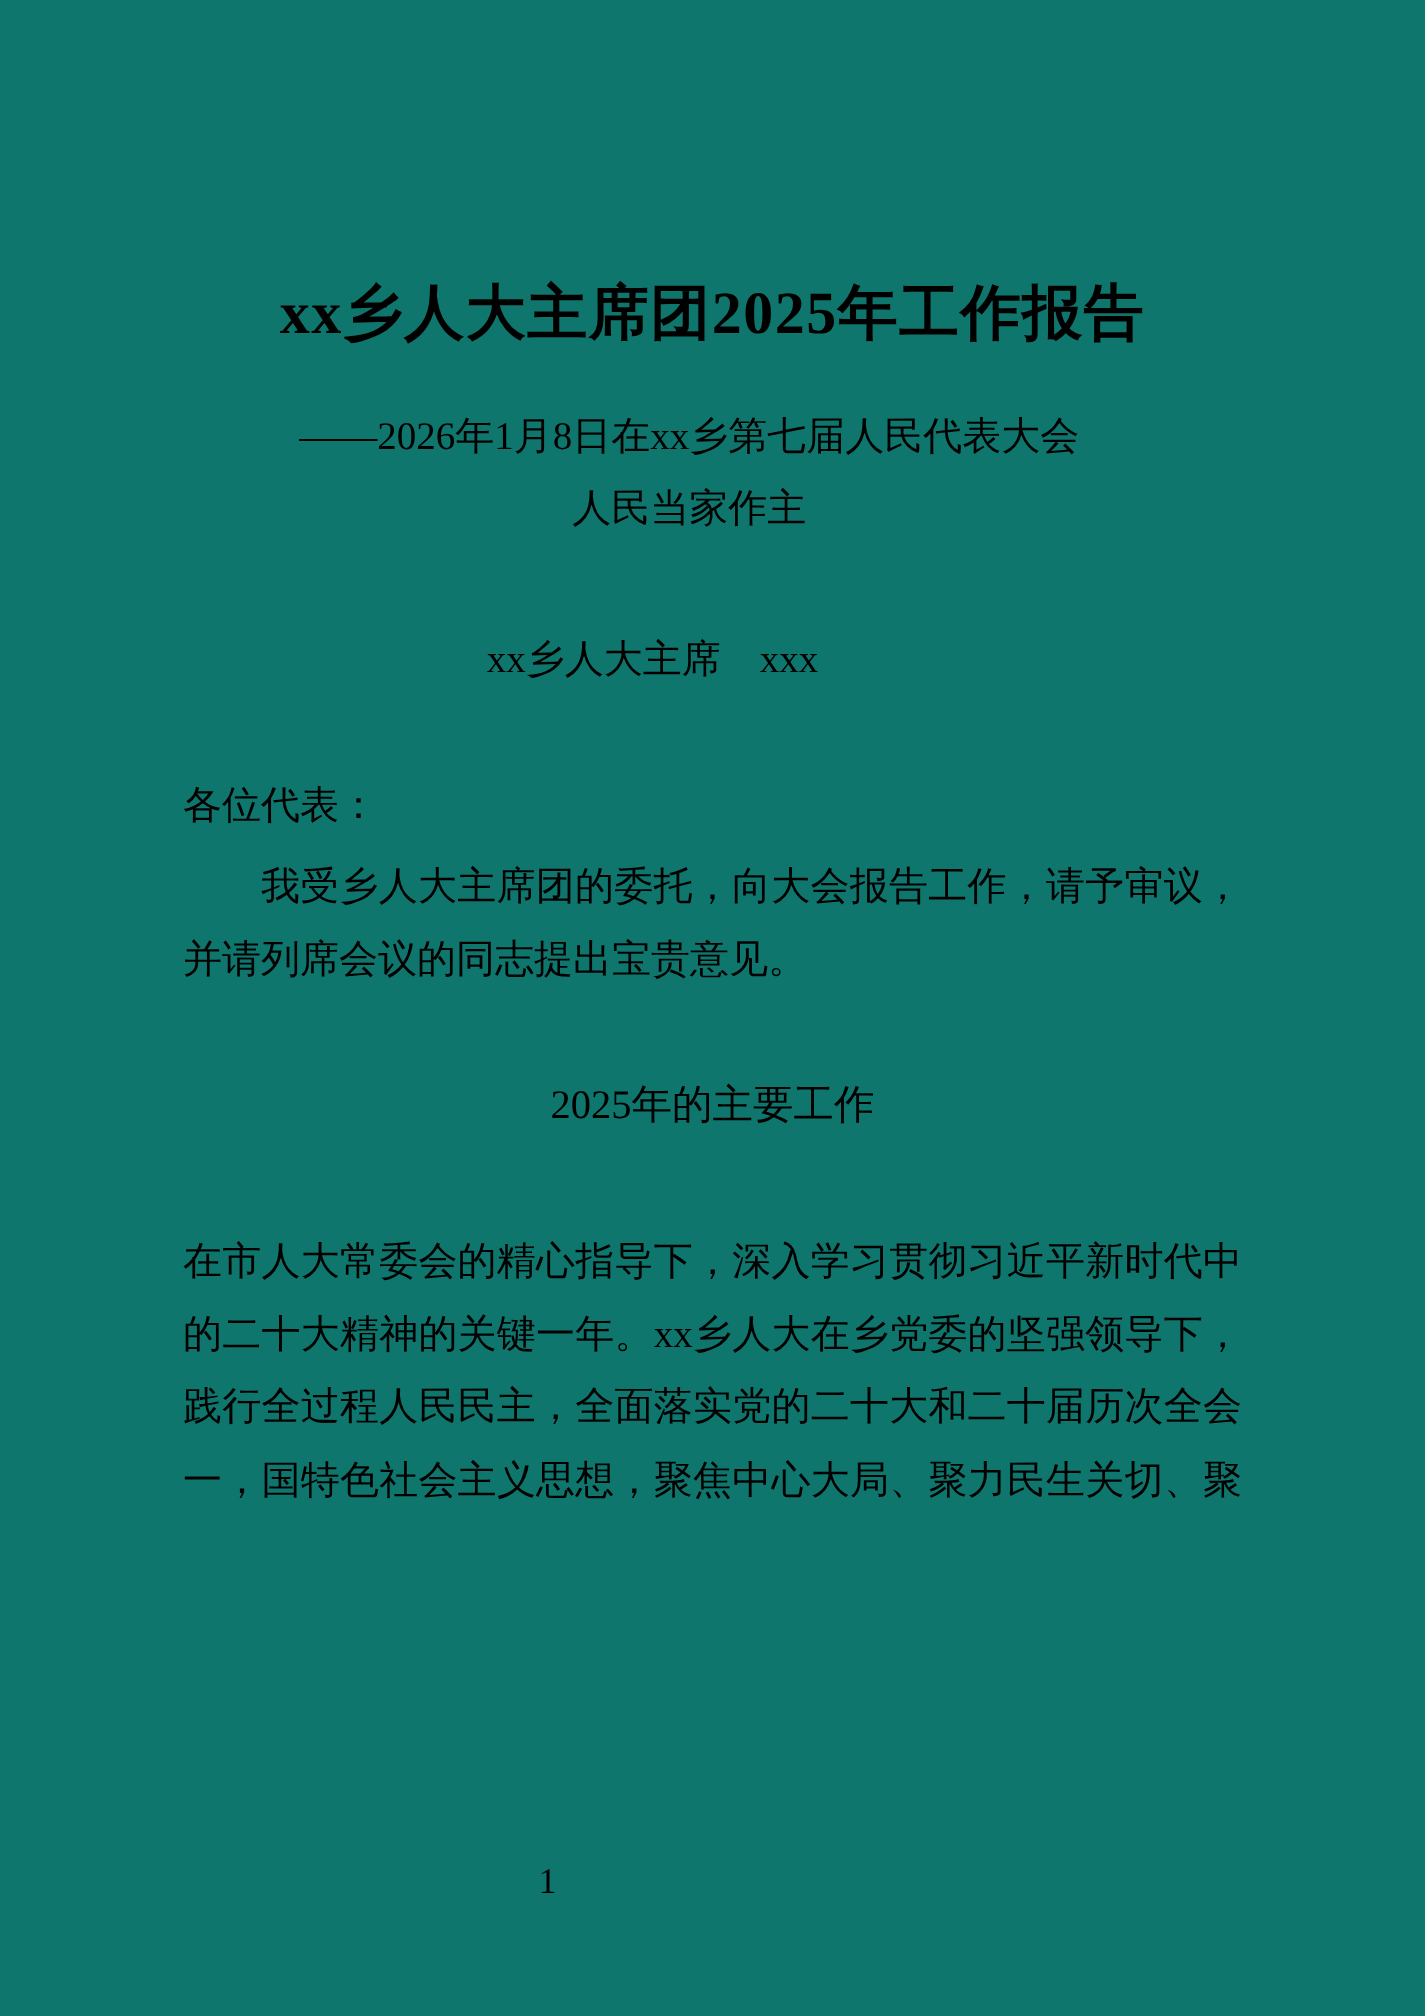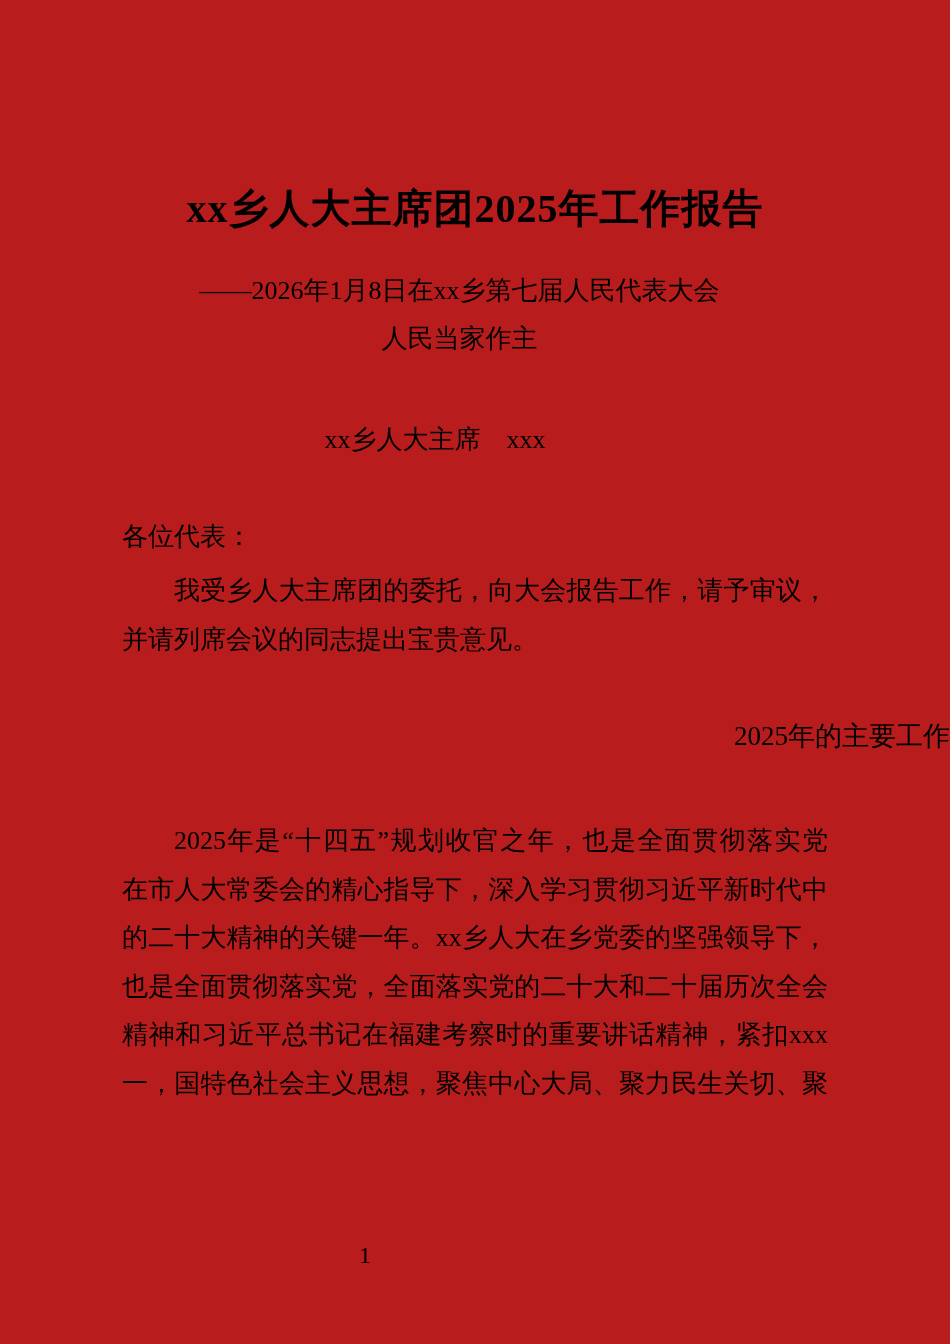--- a/index.html
+++ b/index.html
@@ -4,21 +4,21 @@
 <style>
   html, body {
     margin: 0;
     padding: 0;
     background: #ffffff;
   }
   .page {
     position: relative;
     width: 950px;
     height: 1344px;
-    background: #b91c1c;
+    background: #0f766e;
     color: #000000;
     font-family: "Liberation Serif", serif;
     overflow: hidden;
   }
   .abs { position: absolute; }
 
   .doc-title {
     top: 180px;
     left: 0;
     width: 950px;
@@ -63,21 +63,21 @@
   .jl {
     text-align: justify;
     text-align-last: justify;
   }
   .first { text-indent: 52px; }
 
   .section-heading {
     top: 712px;
     left: 0;
     width: 950px;
-    text-align: right;
+    text-align: center;
     font-size: 27px;
     line-height: 48px;
   }
   .page-number {
     top: 1241px;
     left: 343px;
     width: 44px;
     text-align: center;
     font-size: 24px;
     line-height: 28px;
@@ -100,23 +100,21 @@
   <div class="abs salutation">各位代表：</div>
 
   <div class="abs para para-1">
     <div class="line jl first">我受乡人大主席团的委托，向大会报告工作，请予审议，</div>
     <div class="line">并请列席会议的同志提出宝贵意见。</div>
   </div>
 
   <div class="abs section-heading">2025年的主要工作</div>
 
   <div class="abs para para-2">
-    <div class="line jl first">2025年是“十四五”规划收官之年，也是全面贯彻落实党</div>
     <div class="line jl">在市人大常委会的精心指导下，深入学习贯彻习近平新时代中</div>
     <div class="line jl">的二十大精神的关键一年。xx乡人大在乡党委的坚强领导下，</div>
-    <div class="line jl">也是全面贯彻落实党，全面落实党的二十大和二十届历次全会</div>
-    <div class="line jl">精神和习近平总书记在福建考察时的重要讲话精神，紧扣xxx</div>
+    <div class="line jl">践行全过程人民民主，全面落实党的二十大和二十届历次全会</div>
     <div class="line jl">一，国特色社会主义思想，聚焦中心大局、聚力民生关切、聚</div>
   </div>
 
   <div class="abs page-number">1</div>
 
 </div>
 
 </body></html>

